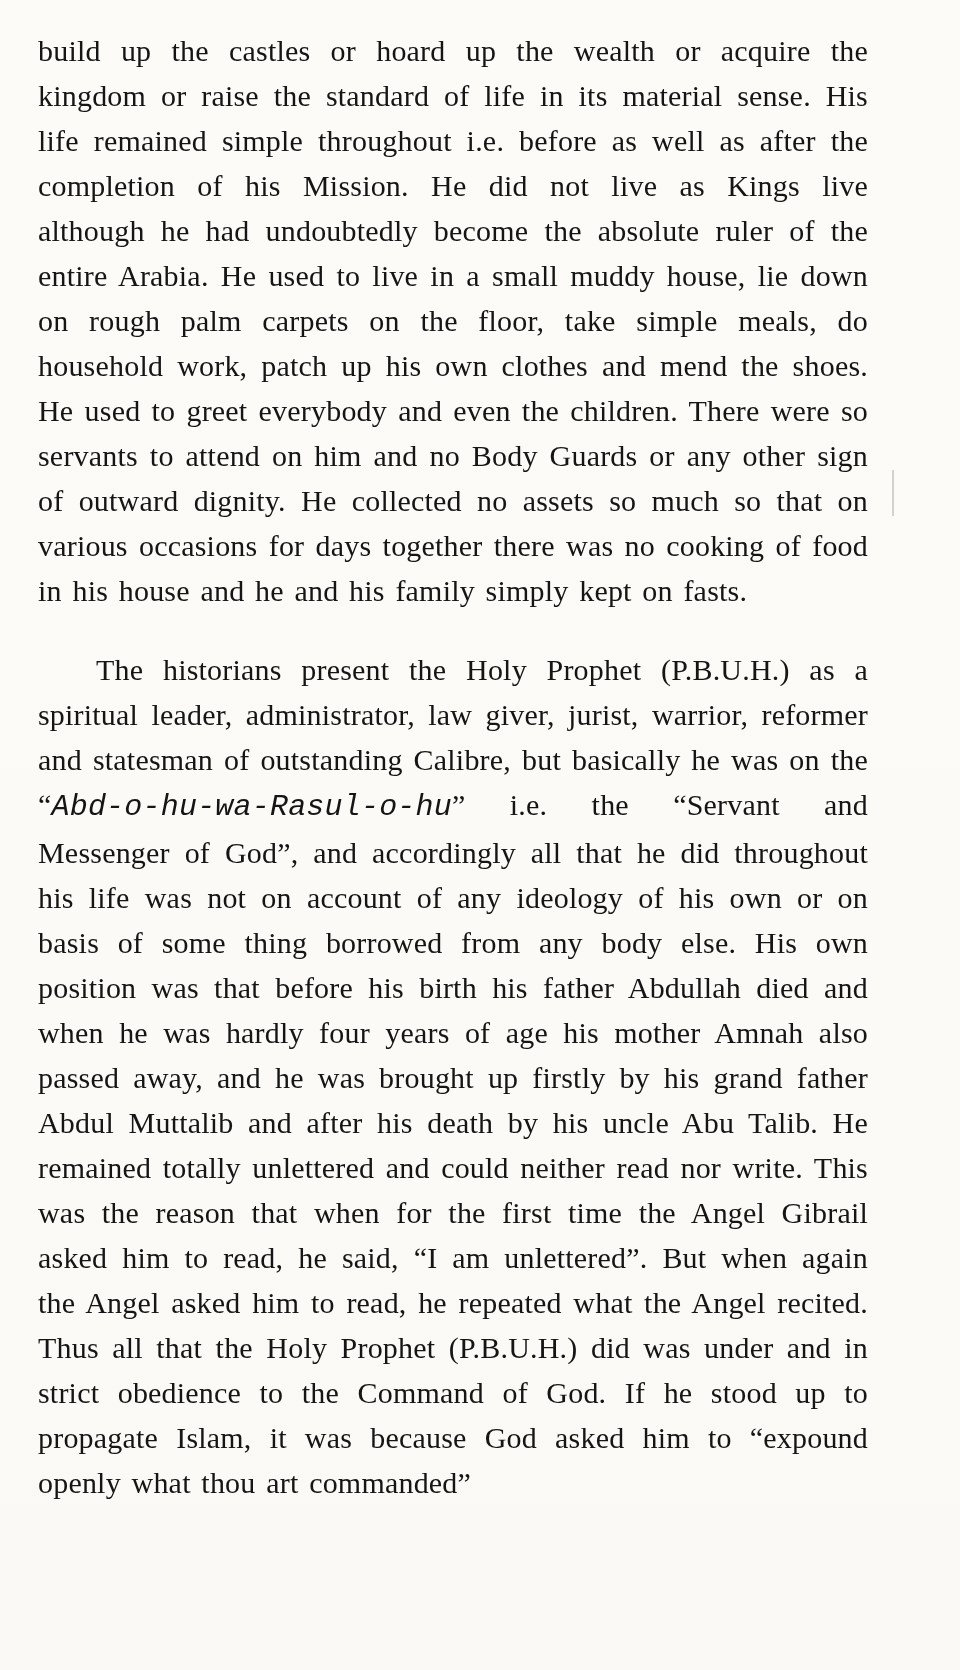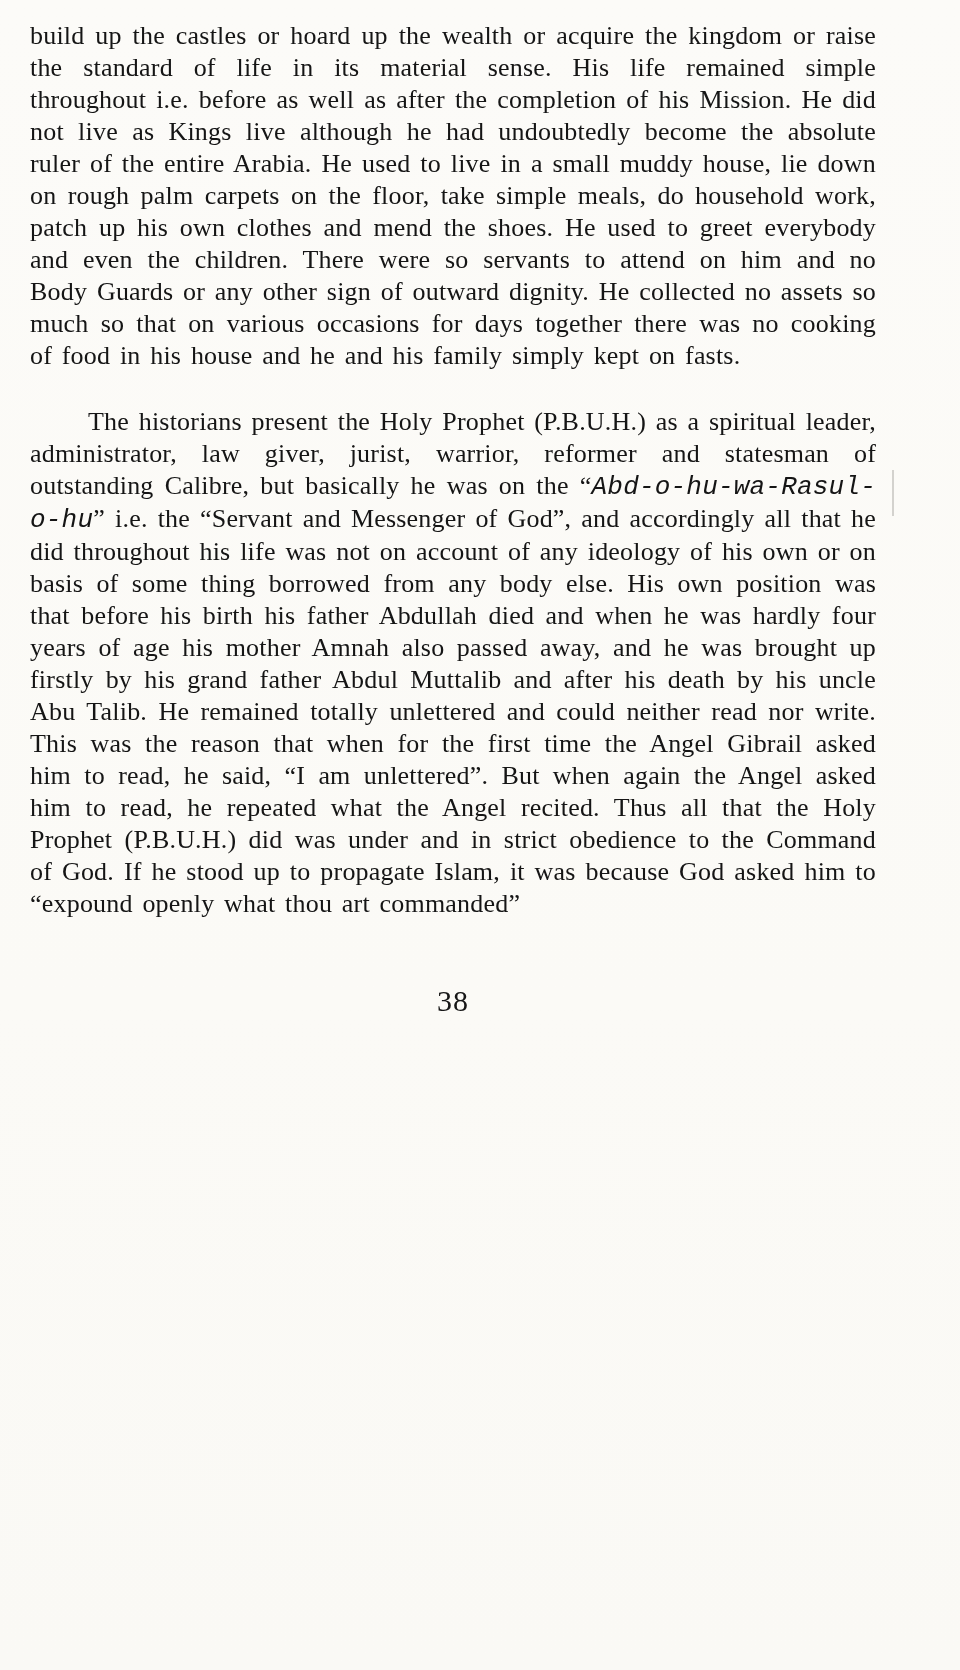--- a/index.html
+++ b/index.html
@@ -16,23 +16,23 @@
     overflow: hidden;
   }
   .page {
     box-sizing: border-box;
     width: 960px;
     height: 1670px;
     padding: 20px 84px 0 30px;
     background: linear-gradient(180deg, #fcfbf8 0%, #fbfaf6 60%, #faf9f5 100%);
   }
   .para {
-    margin: 0;
-    font-size: 26px;
-    line-height: 32px;
+    margin: 8px;
+    font-size: 30px;
+    line-height: 45px;
     text-align: justify;
     text-justify: inter-word;
     word-spacing: 3px;
     letter-spacing: 0.2px;
   }
   .para.indented {
     margin-top: 34px;
     text-indent: 58px;
   }
   .para i {
@@ -61,18 +61,15 @@
 </style>
 </head>
 <body>
 
 <main class="page">
   <section>
     <p class="para"><span>build up the castles or hoard up the wealth or acquire the kingdom or raise the standard of life in its material sense. His life remained simple throughout i.e. before as well as after the completion of his Mission. He did not live as Kings live although he had undoubtedly become the absolute ruler of the entire Arabia. He used to live in a small muddy house, lie down on rough palm carpets on the floor, take simple meals, do household work, patch up his own clothes and mend the shoes. He used to greet everybody and even the children. There were so servants to attend on him and no Body Guards or any other sign of outward dignity. He collected no assets so much so that on various occasions for days together there was no cooking of food in his house and he and his family simply kept on fasts.</span></p>
     <p class="para indented"><span>The historians present the Holy Prophet (P.B.U.H.) as a spiritual leader, administrator, law giver, jurist, warrior, reformer and statesman of outstanding Calibre, but basically he was on the “</span><i>Abd-o-hu-wa-Rasul-o-hu</i><span>” i.e. the “Servant and Messenger of God”, and accordingly all that he did throughout his life was not on account of any ideology of his own or on basis of some thing borrowed from any body else. His own position was that before his birth his father Abdullah died and when he was hardly four years of age his mother Amnah also passed away, and he was brought up firstly by his grand father Abdul Muttalib and after his death by his uncle Abu Talib. He remained totally unlettered and could neither read nor write. This was the reason that when for the first time the Angel Gibrail asked him to read, he said, “I am unlettered”. But when again the Angel asked him to read, he repeated what the Angel recited. Thus all that the Holy Prophet (P.B.U.H.) did was under and in strict obedience to the Command of God. If he stood up to propagate Islam, it was because God asked him to “expound openly what thou art commanded”</span></p>
   </section>
 
-  <footer class="footer">
-    <span class="page-number">38</span>
-  </footer>
 
   <span class="scan-artifact"></span>
 </main>
 
 </body></html>

